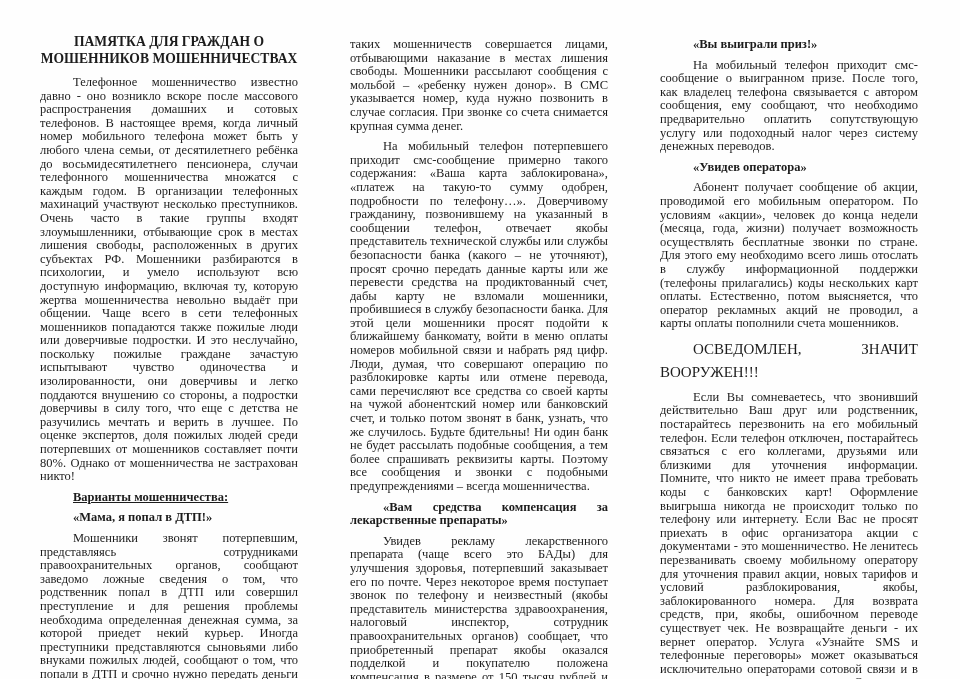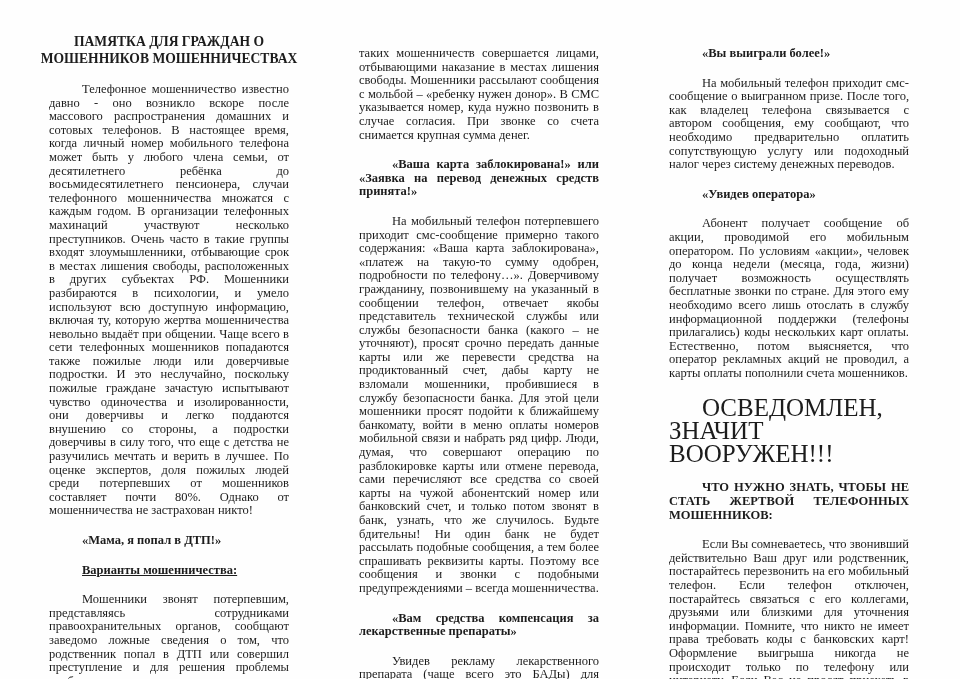--- a/index.html
+++ b/index.html
@@ -25,73 +25,71 @@
   }
   .col {
     width: 272px;
     flex: 0 0 272px;
     font-size: 12.5px;
     line-height: 13.6px;
     text-align: justify;
     text-justify: inter-word;
   }
   .col p {
-    margin: 16px;
+    margin: 7px;
     text-indent: 33px;
   }
   .doc-title {
     text-align: center;
     font-weight: bold;
     font-size: 13.6px;
     line-height: 17px;
     margin: 2px 0 9px 0;
   }
   .h {
     font-weight: bold;
   }
   .u {
     text-decoration: underline;
   }
   .slogan {
-    font-size: 25px;
+    font-size: 15px;
     line-height: 23px;
     margin: 0;
     text-indent: 33px;
     text-align: justify;
   }
 </style>
 </head>
 <body>
 
 <div class="page">
 
   <section class="col">
     <div class="doc-title">
       <div>ПАМЯТКА ДЛЯ ГРАЖДАН О</div>
       <div>МОШЕННИКОВ  МОШЕННИЧЕСТВАХ</div>
     </div>
     <p>Телефонное мошенничество известно давно - оно возникло вскоре после массового распространения домашних и сотовых телефонов. В настоящее время, когда личный номер мобильного телефона может быть у любого члена семьи, от десятилетнего ребёнка до восьмидесятилетнего пенсионера, случаи телефонного мошенничества множатся с каждым годом. В организации телефонных махинаций участвуют несколько преступников. Очень часто в такие группы входят злоумышленники, отбывающие срок в местах лишения свободы, расположенных в других субъектах РФ. Мошенники разбираются в психологии, и умело используют всю доступную информацию, включая ту, которую жертва мошенничества невольно выдаёт при общении. Чаще всего в сети телефонных мошенников попадаются также пожилые люди или доверчивые подростки. И это неслучайно, поскольку пожилые граждане зачастую испытывают чувство одиночества и изолированности, они доверчивы и легко поддаются внушению со стороны, а подростки доверчивы в силу того,  что еще с детства не разучились мечтать и верить в лучшее. По оценке экспертов, доля пожилых людей среди потерпевших от мошенников составляет почти 80%. Однако от мошенничества не застрахован никто!</p>
+    <p class="h u">Варианты мошенничества:</p>
     <p class="h">«Мама, я попал в ДТП!»</p>
-    <p class="h u">Варианты мошенничества:</p>
     <p>Мошенники звонят потерпевшим, представляясь сотрудниками правоохранительных органов, сообщают заведомо ложные сведения о том, что родственник попал в ДТП или совершил преступление и для решения проблемы необходима определенная денежная сумма, за которой приедет некий курьер. Иногда преступники представляются сыновьями либо внуками пожилых людей, сообщают о том, что попали в ДТП и срочно нужно передать деньги человеку, который подъедет за ними.</p>
     <p class="h">«SMS-мошенничества»</p>
     <p>Масса вариантов, из которых самым распространенными является розыгрыш призов, когда мошенник сообщает Вам о том, что Вы выиграли ценный приз, но существует один маленький нюанс – для получения приза необходимо оплатить налог на выигрыш, либо оплатить его доставку. Большинство</p>
   </section>
 
   <section class="col">
     <p style="text-indent:0;">таких мошенничеств совершается лицами, отбывающими наказание в местах лишения свободы. Мошенники рассылают сообщения с мольбой – «ребенку нужен донор». В СМС указывается номер, куда нужно позвонить в случае согласия. При звонке со счета снимается крупная сумма денег.</p>
-    <p class="h">«Ваша карта заблокирована!» или «Заявка на перевод денежных средств принята!»</p>
     <p>На мобильный телефон потерпевшего приходит смс-сообщение примерно такого содержания: «Ваша карта заблокирована», «платеж на такую-то сумму одобрен, подробности по телефону…». Доверчивому гражданину, позвонившему на указанный в сообщении телефон, отвечает якобы представитель технической службы или службы безопасности банка (какого – не уточняют), просят срочно передать данные карты или же перевести средства на продиктованный счет, дабы карту не взломали мошенники, пробившиеся в службу безопасности банка. Для этой цели мошенники просят подойти к ближайшему банкомату, войти в меню оплаты номеров мобильной связи и набрать ряд цифр. Люди, думая, что совершают операцию по разблокировке карты или отмене перевода, сами перечисляют все средства со своей карты на чужой абонентский номер или банковский счет, и только потом звонят в банк, узнать, что же случилось. Будьте бдительны! Ни один банк не будет рассылать подобные сообщения, а тем более спрашивать реквизиты карты. Поэтому все сообщения и звонки с подобными предупреждениями – всегда мошенничества.</p>
     <p class="h">«Вам средства компенсация за лекарственные препараты»</p>
     <p>Увидев рекламу лекарственного препарата (чаще всего это БАДы) для улучшения здоровья, потерпевший заказывает его по почте. Через некоторое время поступает звонок по телефону и неизвестный (якобы представитель министерства здравоохранения, налоговый инспектор, сотрудник правоохранительных органов) сообщает, что приобретенный препарат якобы оказался подделкой и покупателю положена компенсация в размере от 150 тысяч рублей и выше. Чтобы получить эти деньги необходимо заплатить подоходный налог с суммы – и злоумышленник указывает номер счета, на который необходимо перевести деньги.</p>
   </section>
 
   <section class="col">
-    <p class="h">«Вы выиграли более!»</p>
+    <p class="h">«Вы выиграли приз!»</p>
     <p>На мобильный телефон приходит смс-сообщение о выигранном призе. После того, как владелец телефона связывается с автором сообщения, ему сообщают, что необходимо предварительно оплатить сопутствующую услугу или подоходный налог через систему денежных переводов.</p>
     <p class="h">«Увидев оператора»</p>
     <p>Абонент получает сообщение об акции, проводимой его мобильным оператором. По условиям «акции», человек до конца недели (месяца, года, жизни) получает возможность осуществлять бесплатные звонки по стране. Для этого ему необходимо всего лишь отослать в службу информационной поддержки (телефоны прилагались) коды нескольких карт оплаты. Естественно, потом выясняется, что оператор рекламных акций не проводил, а карты оплаты пополнили счета мошенников.</p>
     <p class="slogan">ОСВЕДОМЛЕН, ЗНАЧИТ ВООРУЖЕН!!!</p>
-    <p class="h">ЧТО НУЖНО ЗНАТЬ, ЧТОБЫ НЕ СТАТЬ ЖЕРТВОЙ ТЕЛЕФОННЫХ МОШЕННИКОВ:</p>
     <p>Если Вы сомневаетесь, что звонивший действительно Ваш друг или родственник, постарайтесь перезвонить на его мобильный телефон. Если телефон отключен, постарайтесь связаться с его коллегами, друзьями или близкими для уточнения информации. Помните, что никто не имеет права требовать коды с банковских карт! Оформление выигрыша никогда не происходит только по телефону или интернету. Если Вас не просят приехать в офис организатора акции с документами - это мошенничество. Не ленитесь перезванивать своему мобильному оператору для уточнения правил акции, новых тарифов и условий разблокирования, якобы, заблокированного номера. Для возврата средств, при, якобы, ошибочном переводе существует чек. Не возвращайте деньги - их вернет оператор. Услуга «Узнайте SMS и телефонные переговоры» может оказываться исключительно операторами сотовой связи и в установленном законом порядке. Отметьте в телефонной книжке мобильного телефона номера всех родственников, друзей и знакомых; не реагируйте на SMS без подписи с незнакомых номеров; внимательно относитесь к звонкам с незнакомых номеров.</p>
   </section>
 
 </div>
 
 </body></html>

